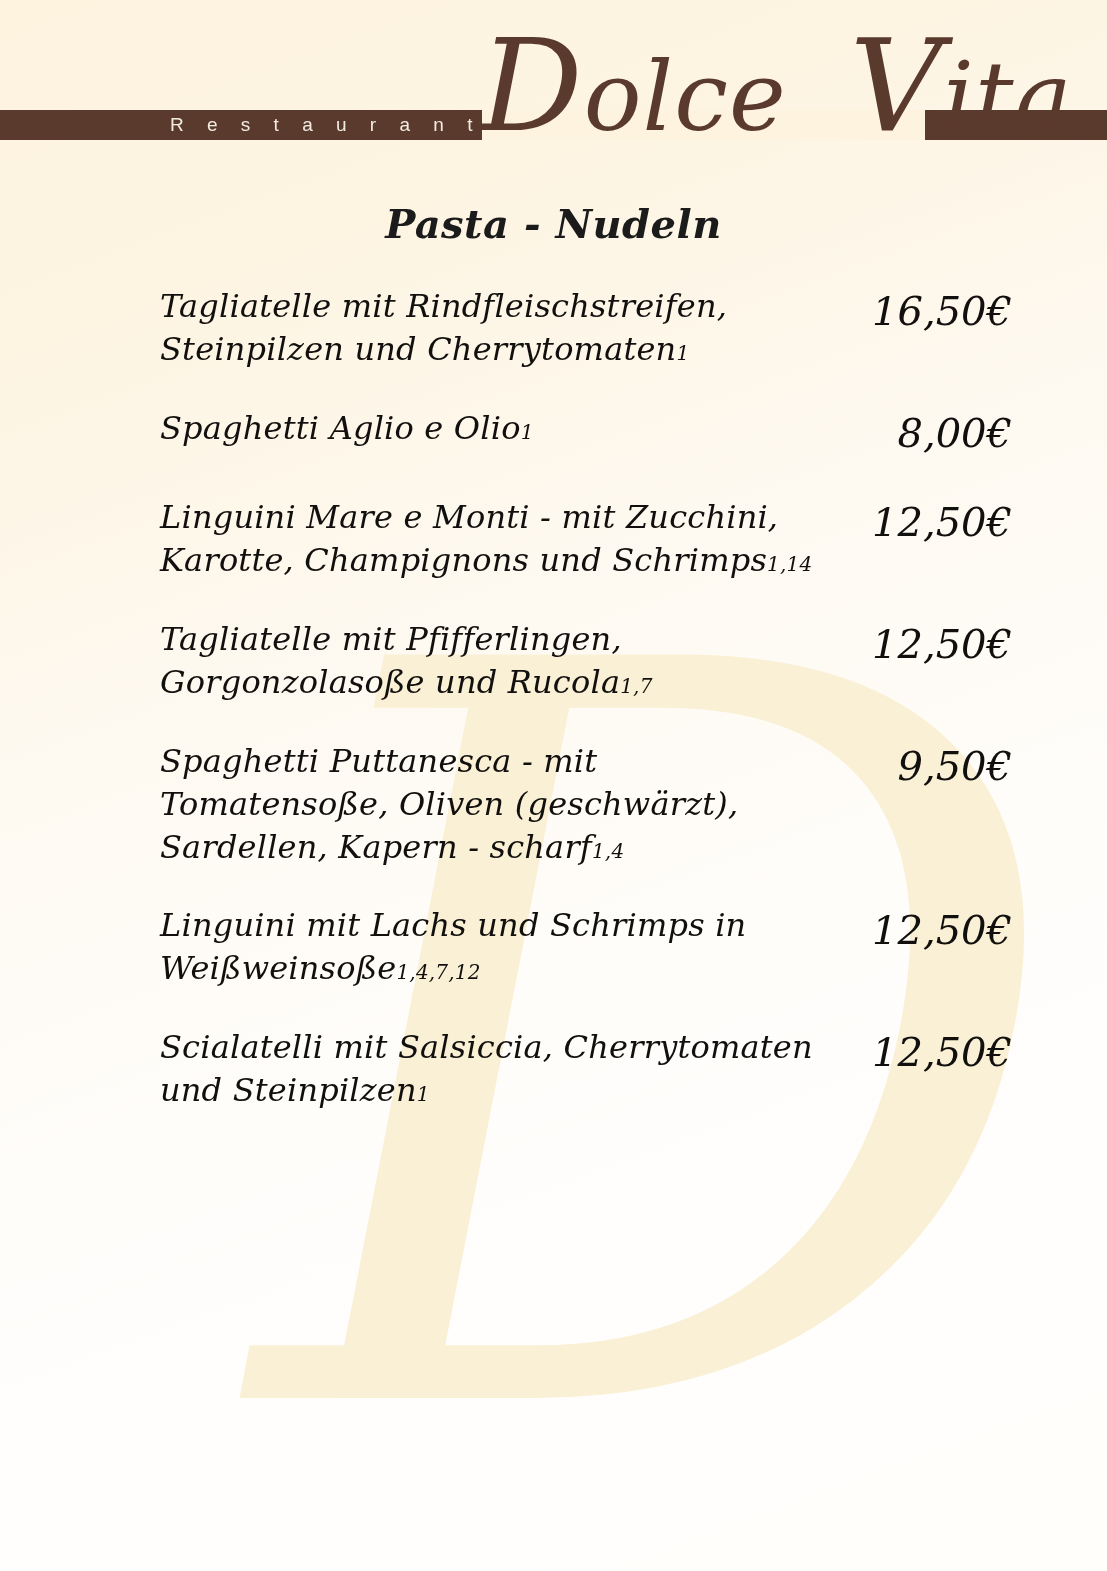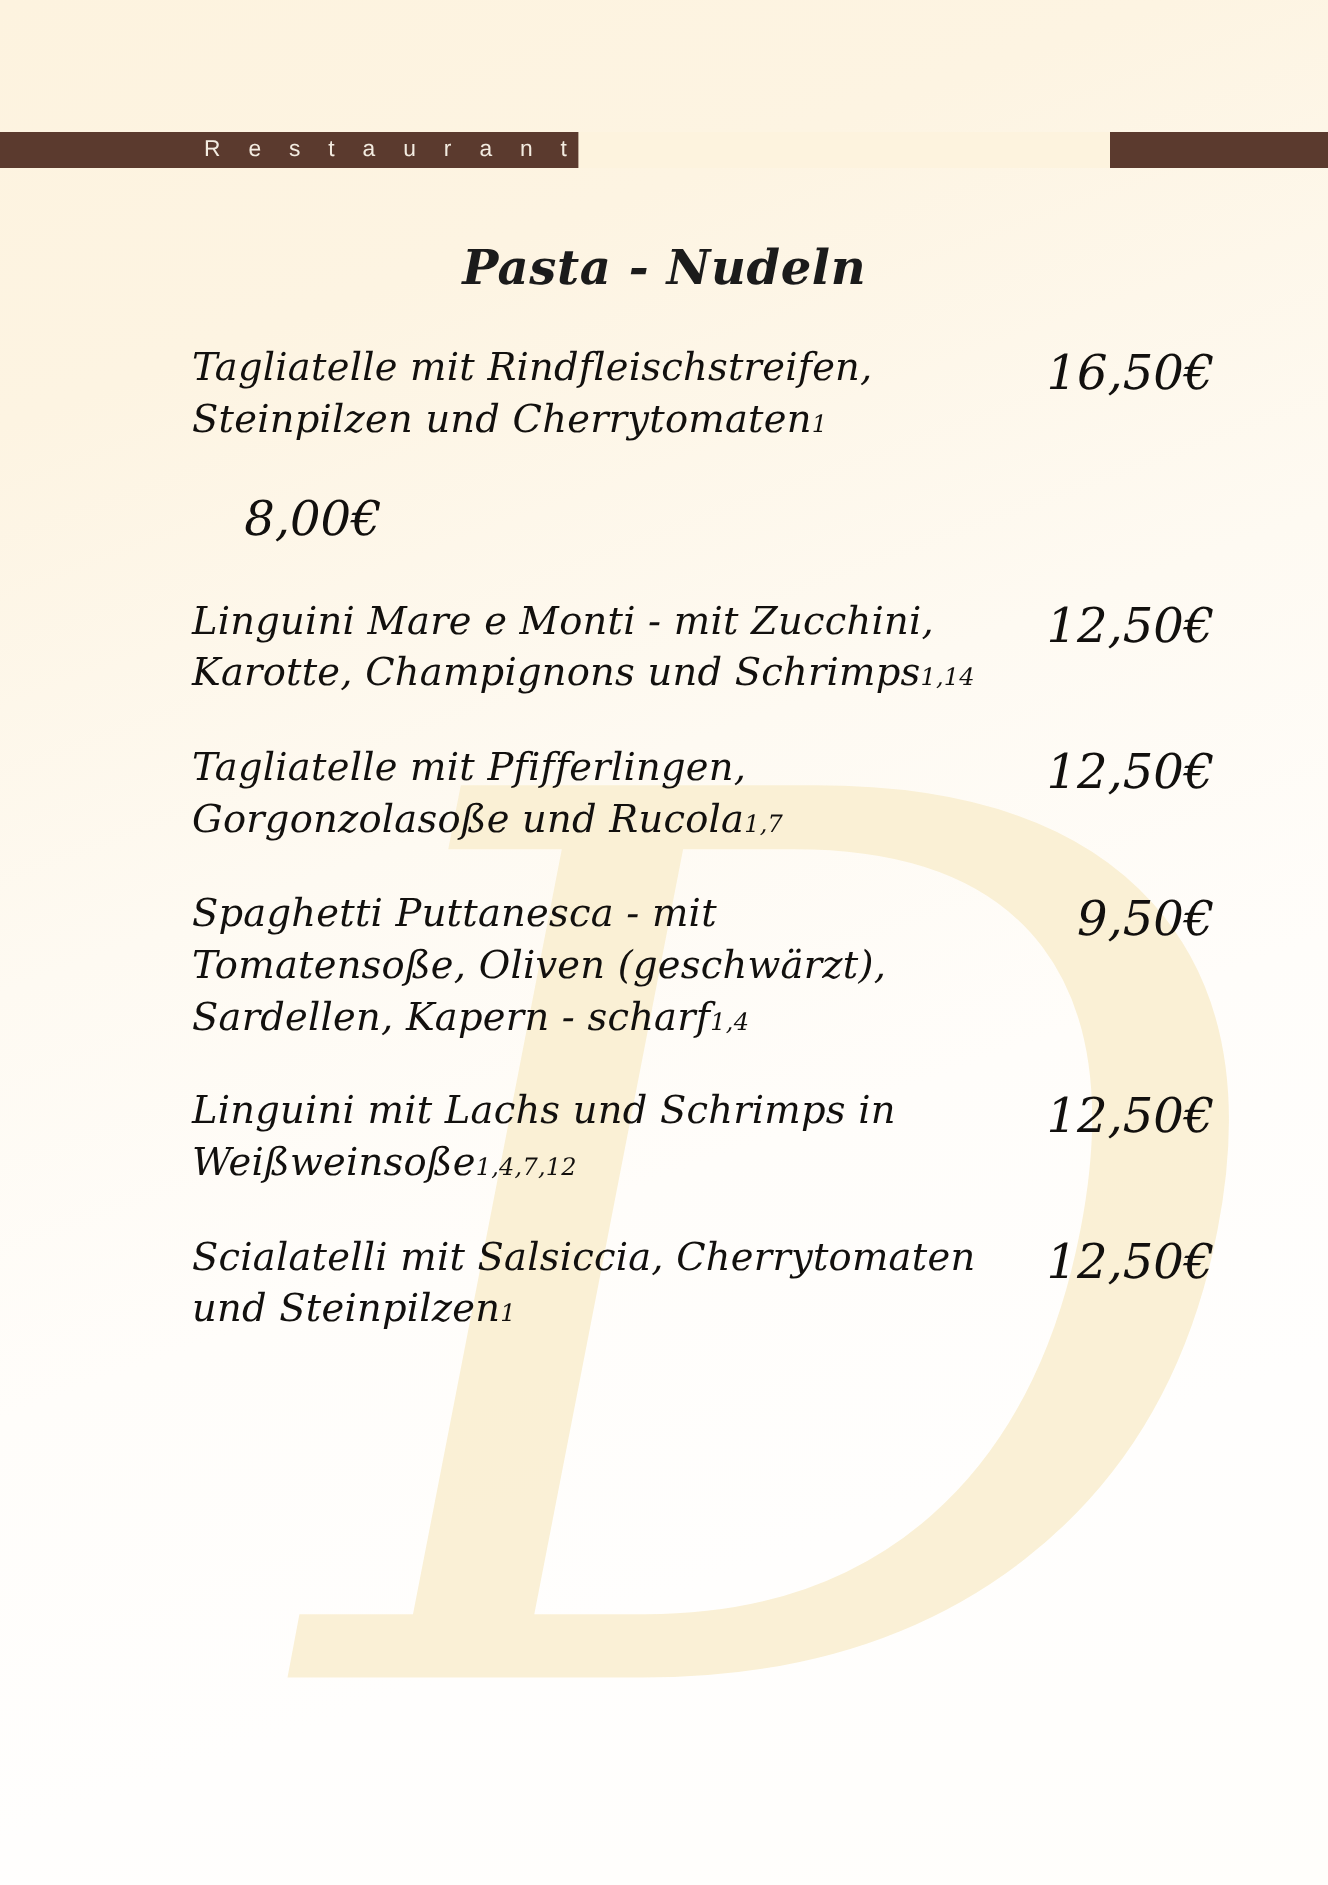--- a/index.html
+++ b/index.html
@@ -156,33 +156,35 @@
 <body>
 
 <div class="watermark">
   <span class="watermark-glyph">D</span>
 </div>
 
 <div class="header">
   <div class="header-bar"></div>
   <div class="header-bar-notch"></div>
   <div class="restaurant-word">R e s t a u r a n t</div>
+  <div class="brand"><span class="cap">D</span><span>olce</span>&nbsp;&nbsp;<span class="cap">V</span><span>ita</span></div>
 </div>
 
 <div class="menu">
   <h1 class="section-title">Pasta - Nudeln</h1>
 
   <div class="items">
 
     <div class="item w1">
       <div class="item-name"><span>Tagliatelle mit Rindfleischstreifen, Steinpilzen und Cherrytomaten</span><span class="allergens">1</span></div>
       <div class="item-price">16,50€</div>
     </div>
 
     <div class="item w2">
+      <div class="item-name"><span>Spaghetti Aglio e Olio</span><span class="allergens">1</span></div>
       <div class="item-price">8,00€</div>
     </div>
 
     <div class="item w3">
       <div class="item-name"><span>Linguini Mare e Monti - mit Zucchini, Karotte, Champignons und Schrimps</span><span class="allergens">1,14</span></div>
       <div class="item-price">12,50€</div>
     </div>
 
     <div class="item w4">
       <div class="item-name"><span>Tagliatelle mit Pfifferlingen, Gorgonzolasoße und Rucola</span><span class="allergens">1,7</span></div>

